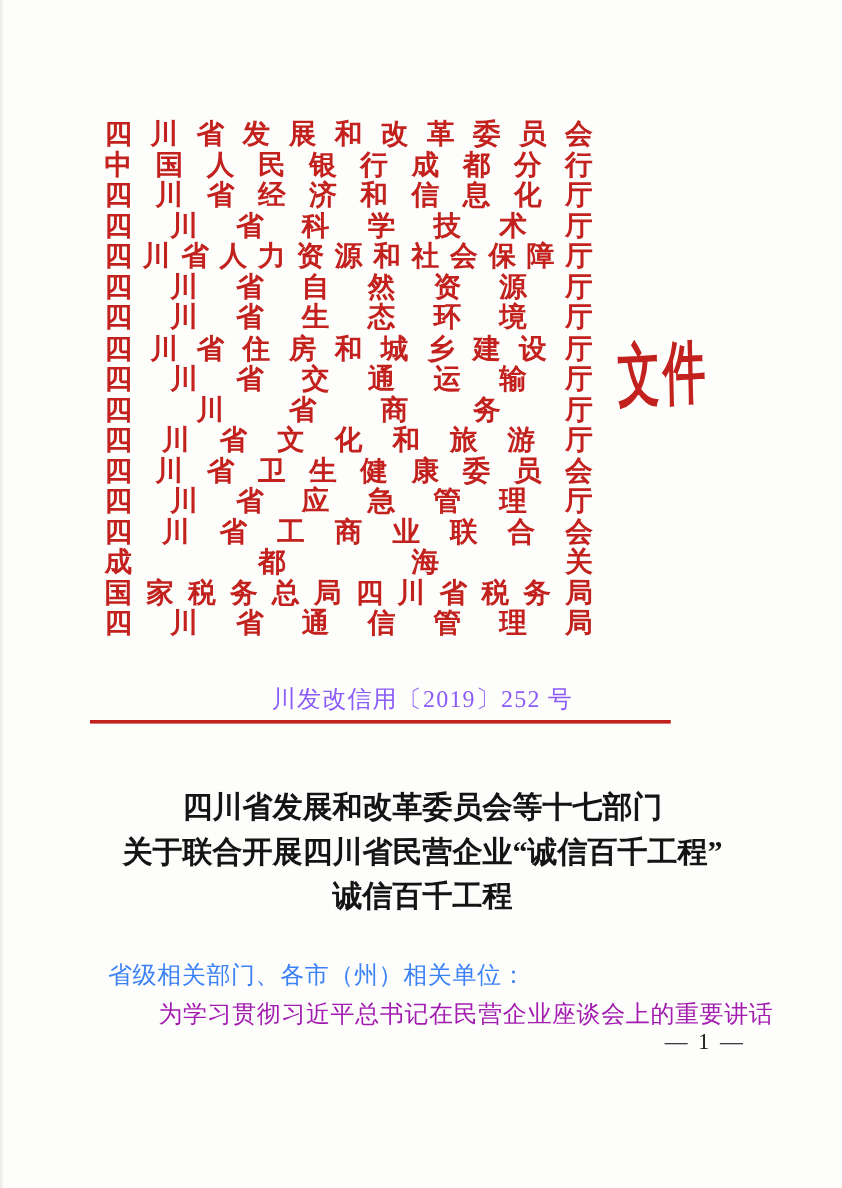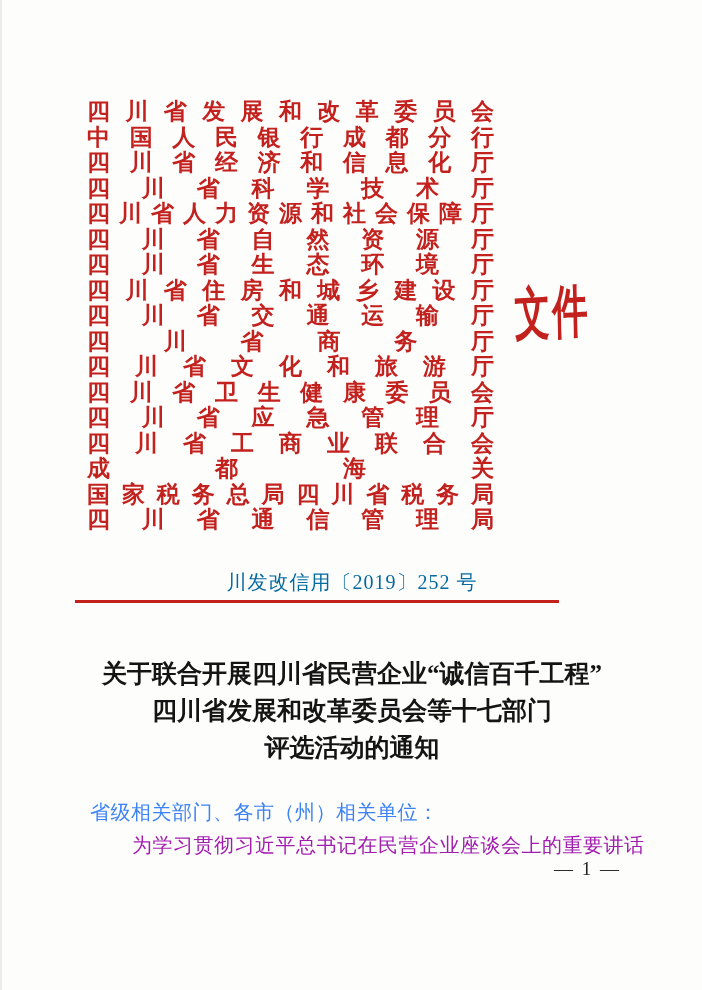--- a/index.html
+++ b/index.html
@@ -52,21 +52,21 @@
   }
   
   .doc-number {
     position: absolute;
     left: 0;
     top: 569px;
     width: 100%;
     text-align: center;
     font-size: 20px;
     letter-spacing: 1px;
-    color: #0369a1;
+    color: #8b5cf6;
   }
   
   .red-line {
     position: absolute;
     left: 73px;
     top: 600px;
     width: 484px;
     height: 3px;
     background: var(--accent-red, #c2211d);
   }
@@ -305,23 +305,23 @@
       </div>
     </div>
 
   <div class="wenjian">文件</div>
 
   <div class="doc-number">川发改信用〔2019〕252 号</div>
 
   <div class="red-line"></div>
 
   <div class="title">
+    <div>四川省发展和改革委员会等十七部门</div>
     <div>关于联合开展四川省民营企业“诚信百千工程”</div>
-    <div>四川省发展和改革委员会等十七部门</div>
-    <div>评选活动的通知</div>
+    <div>诚信百千工程</div>
   </div>
 
   <div class="salutation">省级相关部门、各市（州）相关单位：</div>
 
   <div class="body-line">为学习贯彻习近平总书记在民营企业座谈会上的重要讲话</div>
 
   <div class="page-number">— 1 —</div>
 
 </div>
 

